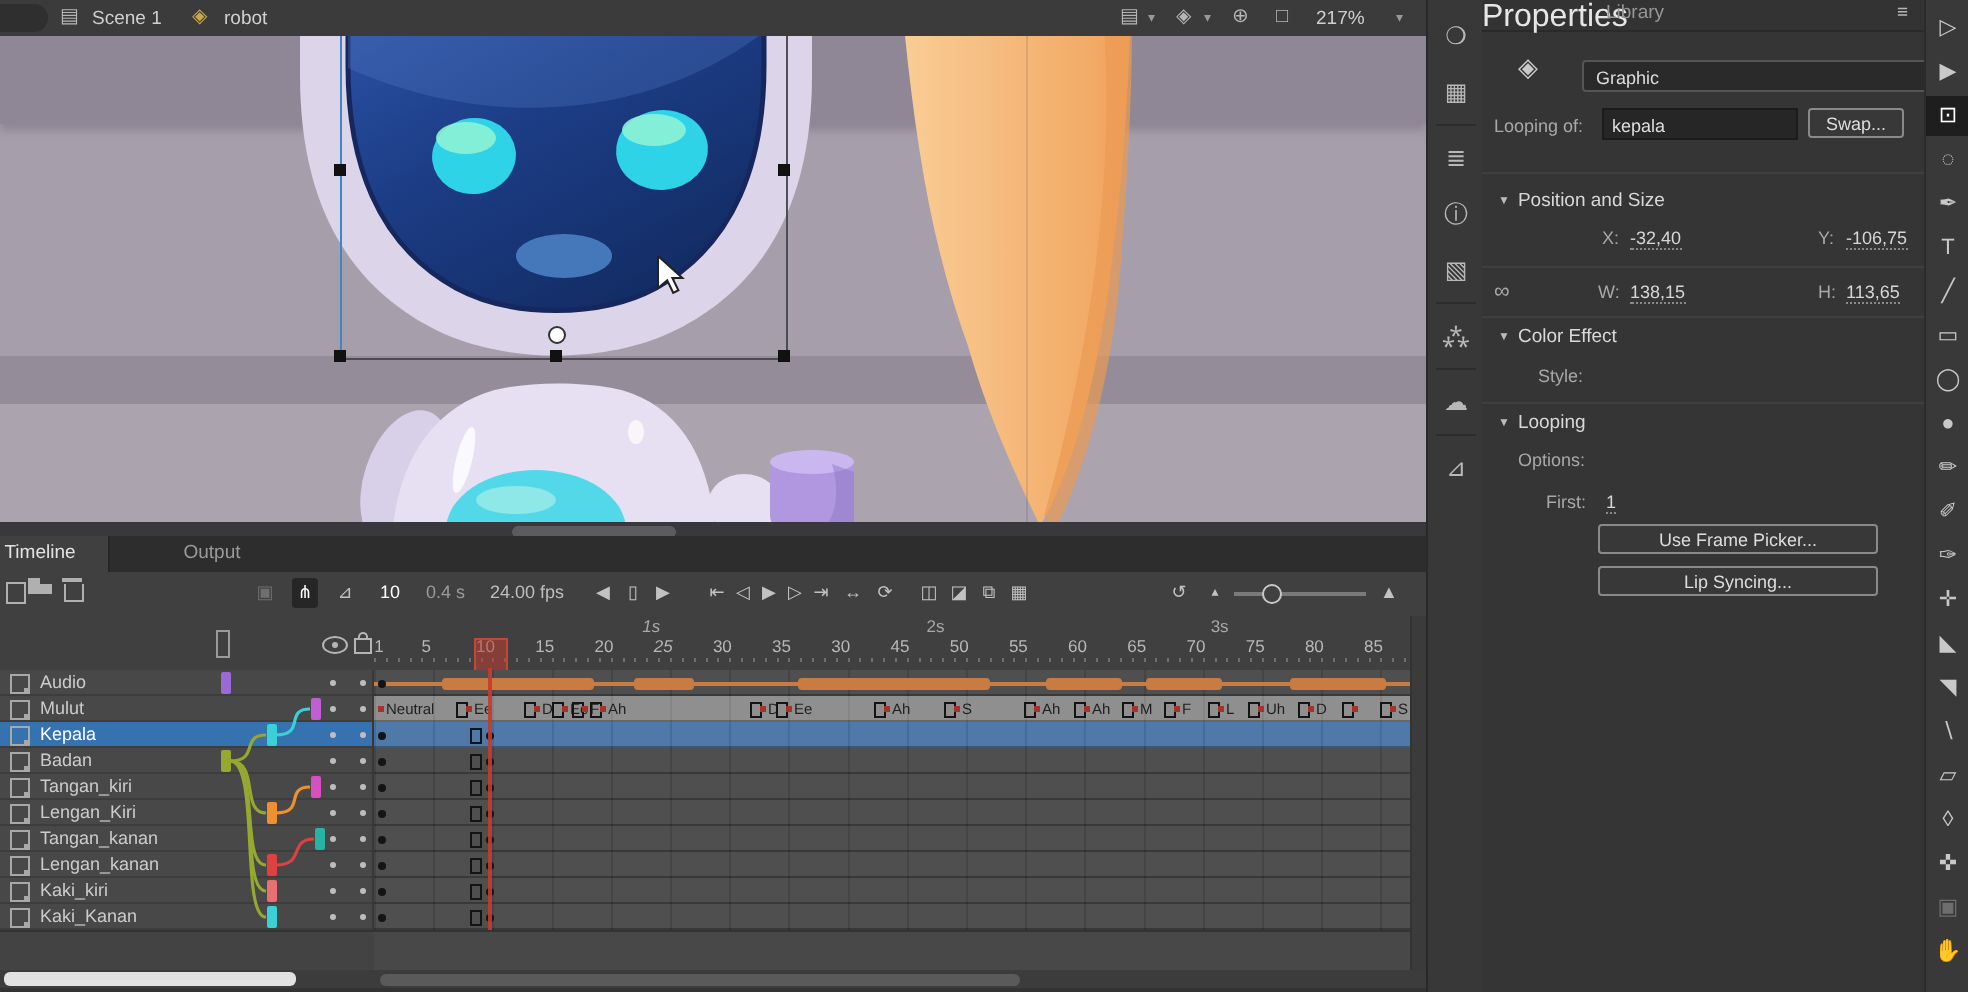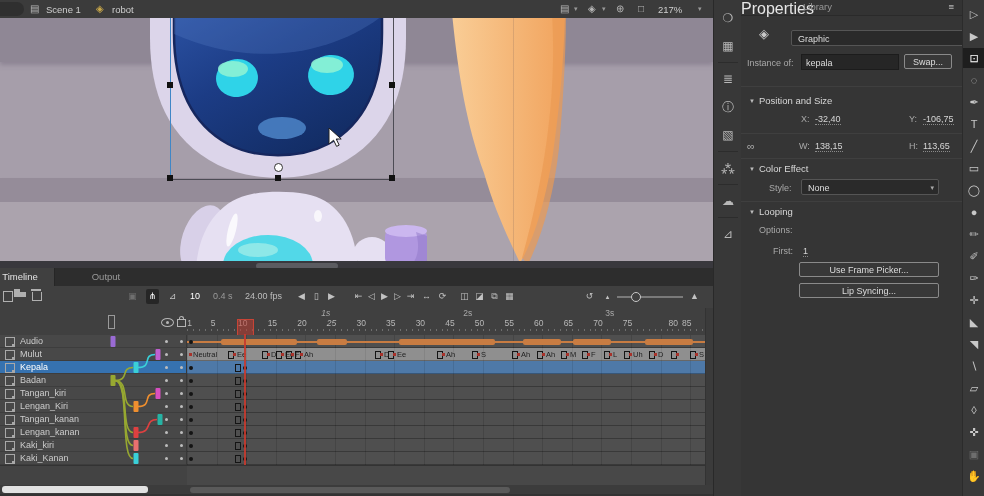--- a/index.html
+++ b/index.html
@@ -267,21 +267,21 @@
         <div class="rn" style="left: 174.18px;">30</div>
         <div class="rn" style="left: 203.78px;">35</div>
         <div class="rn" style="left: 233.38px;">30</div>
         <div class="rn" style="left: 262.98px;">45</div>
         <div class="rn" style="left: 292.58px;">50</div>
         <div class="rn" style="left: 322.18px;">55</div>
         <div class="rn" style="left: 351.78px;">60</div>
         <div class="rn" style="left: 381.38px;">65</div>
         <div class="rn" style="left: 410.98px;">70</div>
         <div class="rn" style="left: 440.58px;">75</div>
-        <div class="rn" style="left: 470.18px; margin-left: 16px;">80</div>
+        <div class="rn" style="left: 470.18px;">80</div>
         <div class="rn" style="left: 499.78px;">85</div>
         <div class="rs" style="left: 138.66px; font-style: italic;">1s</div>
         <div class="rs" style="left: 280.74px;">2s</div>
         <div class="rs" style="left: 422.82px;">3s</div>
       </div>
     <div id="playhead-marker"></div>
 
     <div id="layer-list">
         <div class="l-row" style="top: 0px; padding-left: 13px;">
           <div class="l-icon"></div>
@@ -543,21 +543,21 @@
       <span class="p-t
 ab" style="left:8px;color:#e6e6e6;">Properties</span>
       <span class="p-tab" style="left:62px;color:#979797;">Library</span>
       <span class="p-tab" style="right:8px;color:#b5b5b5;">≡</span>
     </div>
 
     <span class="abs" style="left:18px;top:26px;font-size:13px;color:#c9c9c9;">◈</span>
     <div class="dropdown" style="left:50px;top:30px;width:180px;">
       <span>Graphic</span><span class="dd-caret">▾</span>
     </div>
-    <span class="p-lbl" style="left:6px;top:58px;">Instance of:</span>
+    <span class="p-lbl" style="left:6px;top:58px;">Looping of:</span>
     <div class="p-field" style="left:60px;top:54px;width:98px;">kepala</div>
     <div class="p-btn" style="left:163px;top:54px;width:48px;">Swap...</div>
     <div class="p-sep" style="top:86px;"></div>
 
     <div class="p-hdr" style="left:8px;top:95px;">
       <span class="tri">▼</span><span>Position and Size</span>
     </div>
     <span class="p-lbl" style="left:60px;top:114px;">X:</span>
     <span class="p-val" style="left:74px;top:114px;">-32,40</span>
     <span class="p-lbl" style="left:168px;top:114px;">Y:</span>
@@ -567,23 +567,20 @@
     <span class="p-lbl" style="left:58px;top:141px;">W:</span>
     <span class="p-val" style="left:74px;top:141px;">138,15</span>
     <span class="p-lbl" style="left:168px;top:141px;">H:</span>
     <span class="p-val" style="left:182px;top:141px;">113,65</span>
     <div class="p-sep" style="top:158px;"></div>
 
     <div class="p-hdr" style="left:8px;top:163px;">
       <span class="tri">▼</span><span>Color Effect</span>
     </div>
     <span class="p-lbl" style="left:28px;top:183px;">Style:</span>
-    <div class="dropdown" style="left:60px;top:179px;width:138px;">
-      <span>None</span><span class="dd-caret">▾</span>
-    </div>
     <div class="p-sep" style="top:201px;"></div>
 
     <div class="p-hdr" style="left:8px;top:206px;">
       <span class="tri">▼</span><span>Looping</span>
     </div>
     <span class="p-lbl" style="left:18px;top:225px;">Options:</span>
     <span class="p-lbl" style="left:32px;top:246px;">First:</span>
     <span class="p-val" style="left:62px;top:246px;">1</span>
     <div class="p-btn" style="left:58px;top:262px;width:140px;">Use Frame Picker...</div>
     <div class="p-btn" style="left:58px;top:283px;width:140px;">Lip Syncing...</div>

